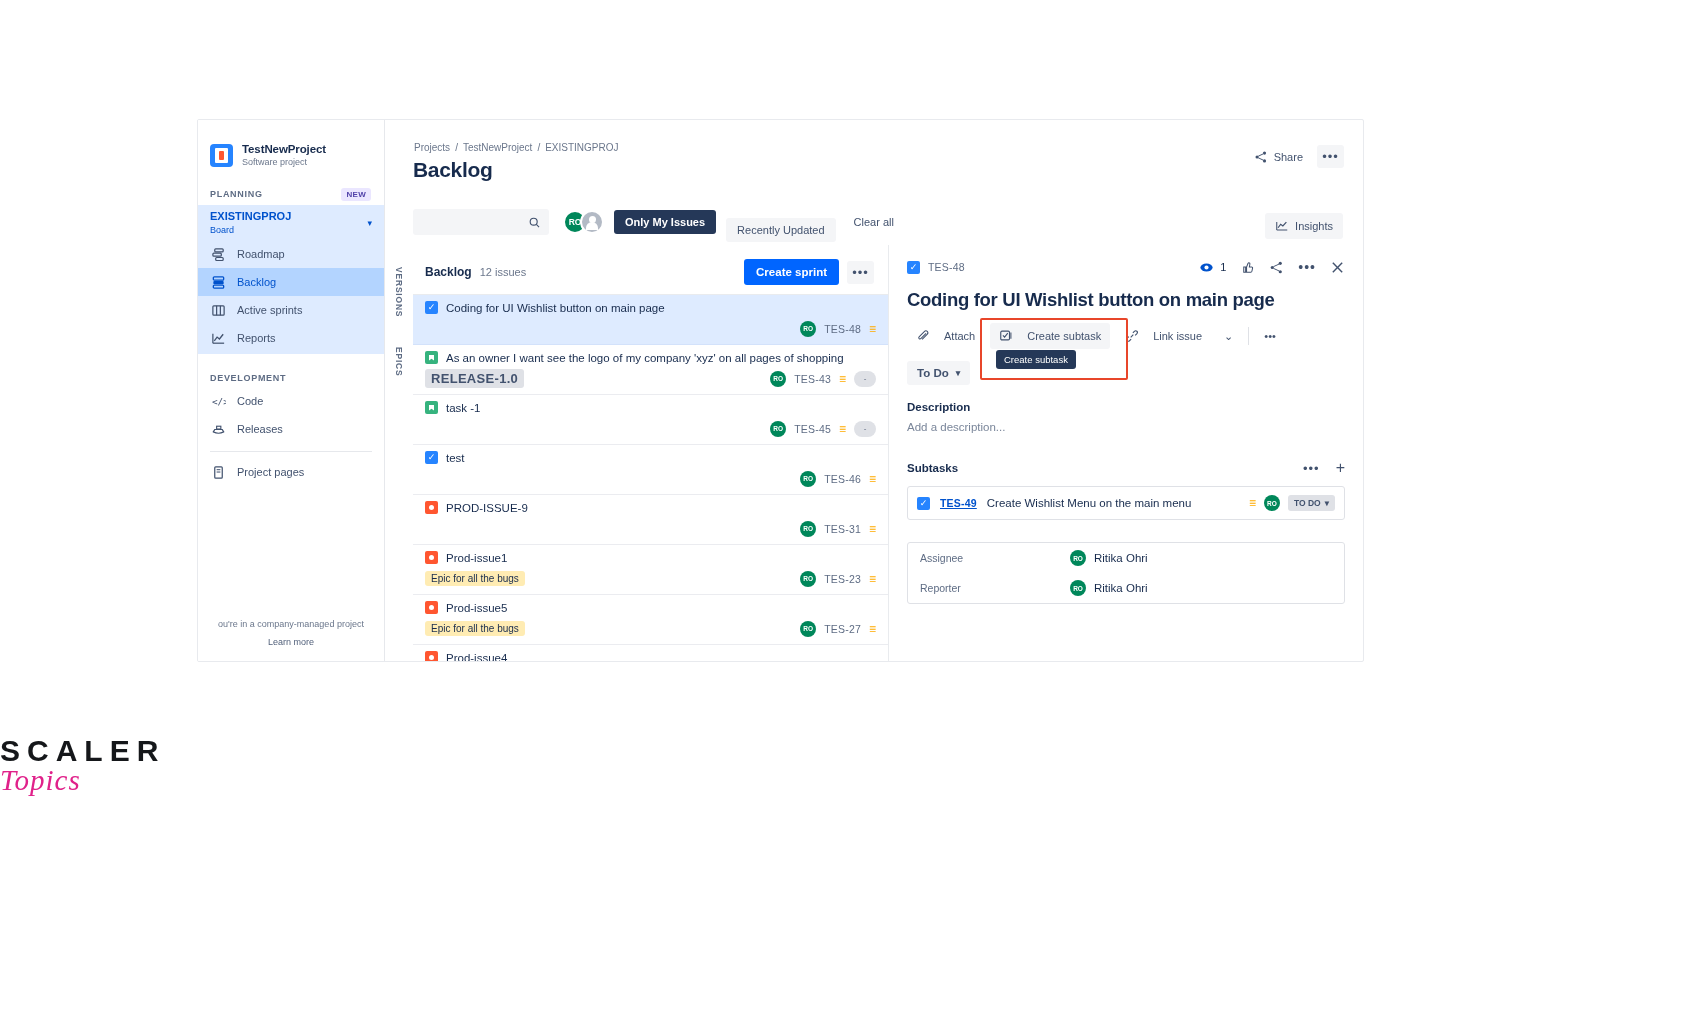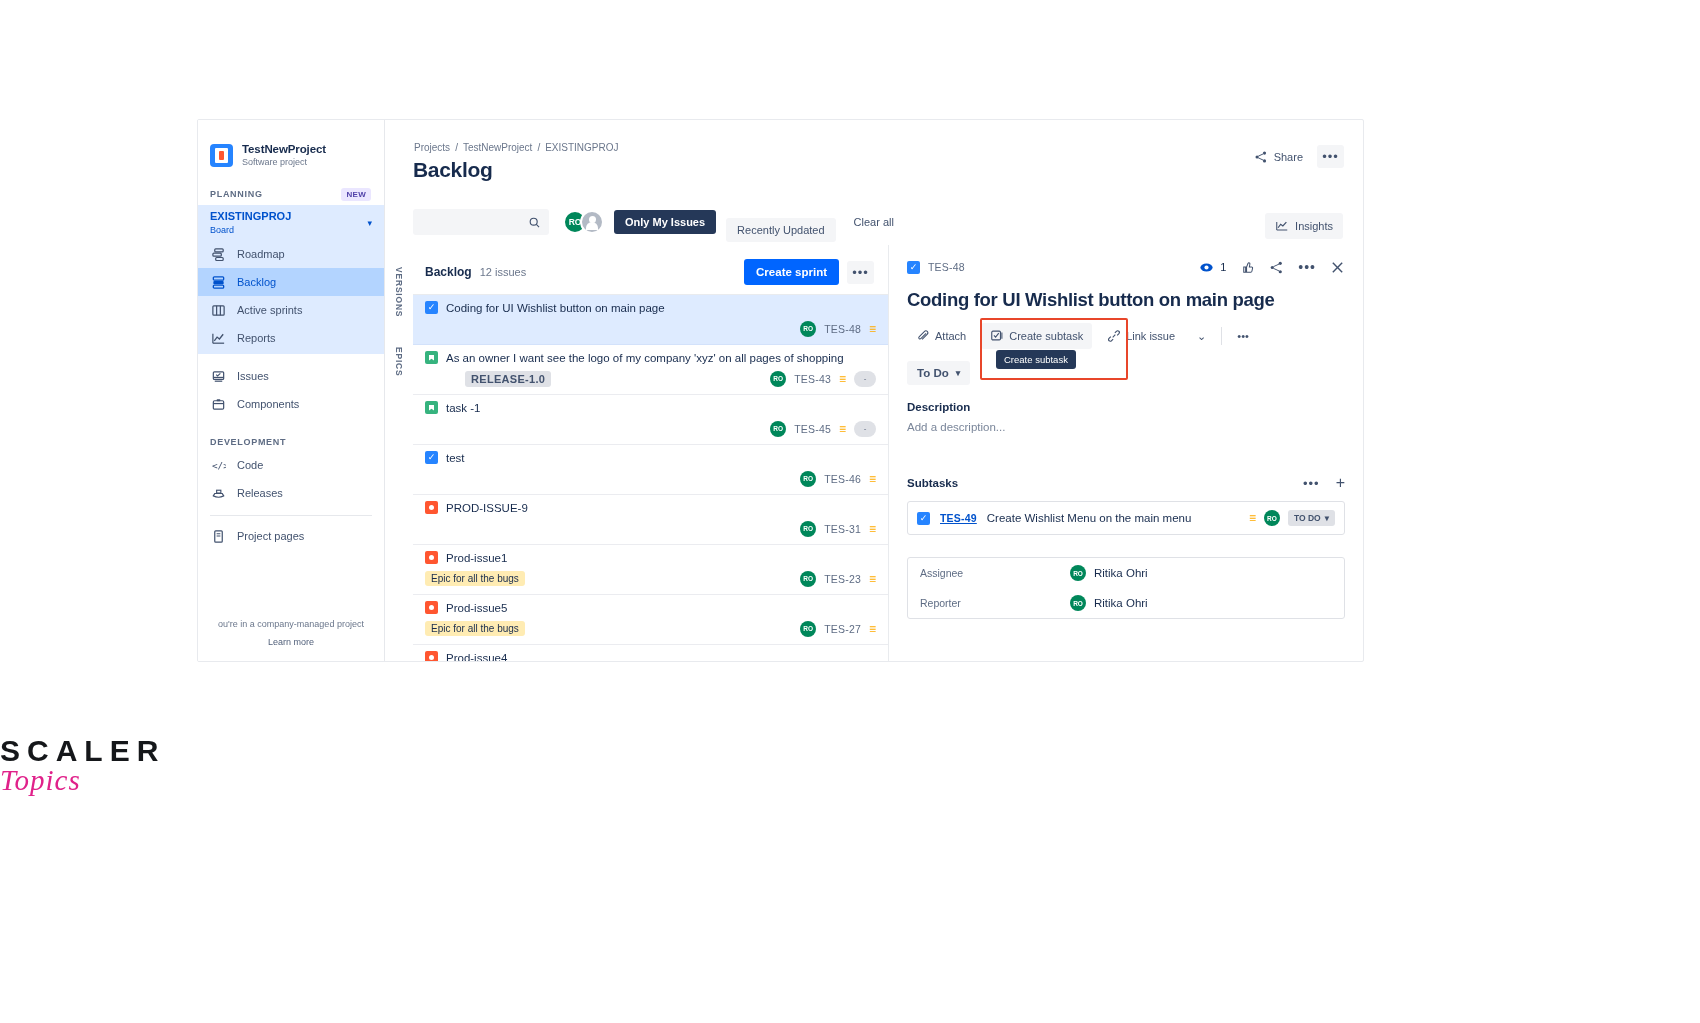--- a/index.html
+++ b/index.html
@@ -174,21 +174,21 @@
     cursor:pointer;
   }
   .row.sel { background:#deebff; border-bottom-color:#d3e2fb; }
   .row-top { display:flex; align-items:center; gap:8px; }
   .row-title { font-size:11.5px; color:#172b4d; white-space:nowrap; }
   .row-bot { display:flex; align-items:center; gap:7px; margin-top:5px; height:19px; }
   .row-right { margin-left:auto; display:flex; align-items:center; gap:8px; }
   .key { font-size:10.5px; color:#5e6c84; letter-spacing:.2px; }
   .av-sm { width:16px; height:16px; border-radius:50%; background:#00875a; color:#fff; font-size:6.5px; font-weight:bold; display:flex; align-items:center; justify-content:center; }
   .prio { color:#ffab00; font-size:12px; line-height:1; letter-spacing:0; }
-  .chip-grey { background:#dfe1e6; color:#42526e; font-size:11px; font-weight:bold; border-radius:3px; padding:2px 6px; letter-spacing:.3px;margin-left:40px; }
+  .chip-grey { background:#dfe1e6; color:#42526e; font-size:13px; font-weight:bold; border-radius:3px; padding:2px 6px; letter-spacing:.3px; }
   .chip-yellow { background:#ffecb3; color:#172b4d; font-size:10px; border-radius:3px; padding:2px 6px; }
   .est { width:22px; height:16px; border-radius:9px; background:#dfe1e6; color:#5e6c84; font-size:8px; display:flex; align-items:center; justify-content:center; }
 
   .tic { width:13px; height:13px; border-radius:2px; display:flex; align-items:center; justify-content:center; font-size:9px; color:#fff; flex:0 0 13px;}
   .tic.story { background:#36b37e; }
   .tic.task  { background:#2684ff; }
   .tic.bug   { background:#ff5630; }
   .tic.sub   { background:#2684ff; }
   .tic.story:after { content:""; width:5px; height:6px; background:#fff; clip-path:polygon(0 0,100% 0,100% 100%,50% 72%,0 100%); }
   .tic.bug:after { content:""; width:5px; height:5px; border-radius:50%; background:#fff; }
@@ -197,21 +197,21 @@
   
   .detail { flex:1; border-left:1px solid #e9ebee; padding:14px 18px 0 18px; position:relative; min-width:0; }
   .d-head { display:flex; align-items:center; }
   .d-key { font-size:10.5px; color:#5e6c84; margin-left:8px; letter-spacing:.2px;}
   .d-head-right { margin-left:auto; display:flex; align-items:center; gap:14px; color:#42526e; }
   .watch { display:flex; align-items:center; gap:6px; font-size:11px; color:#172b4d; }
   .d-title { font-size:18.5px; font-weight:bold; color:#172b4d; margin-top:14px; letter-spacing:-.3px; }
 
   .actions { display:flex; align-items:center; gap:6px; margin-top:12px; position:relative; }
   .act {
-    display:flex; align-items:center; gap:5px;
+    display:flex; align-items:center; gap:14px;
     font-size:11px; color:#42526e; padding:6px 9px;
     border-radius:3px; cursor:pointer;
   }
   .act.hl { background:#f4f5f7; }
   .act.sm { padding:6px 7px; }
   .divv { width:1px; height:18px; background:#dfe1e6; margin:0 2px; }
   .highlight-box {
     position:absolute;
     left:73px; top:-5px; width:148px; height:62px;
     border:2.5px solid #e8462a; border-radius:2px;
@@ -224,21 +224,21 @@
   }
 
   .status-sel {
     margin-top:12px; display:inline-flex; align-items:center; gap:7px;
     background:#f4f5f7; color:#42526e; font-size:11.5px; font-weight:bold;
     padding:6px 10px; border-radius:3px; cursor:pointer;
   }
   .sec-h { font-size:11.5px; font-weight:bold; color:#172b4d; margin-top:16px; }
   .muted { font-size:11.5px; color:#7a869a; margin-top:8px; }
 
-  .subtask-hdr { display:flex; align-items:center; margin-top:41px; }
+  .subtask-hdr { display:flex; align-items:center; margin-top:26px; }
   .subtask-hdr .sec-h { margin-top:0; }
   .st-acts { margin-left:auto; display:flex; align-items:center; gap:16px; color:#42526e; font-size:13px; }
 
   .st-row {
     margin-top:9px; border:1px solid #dfe1e6; border-radius:3px;
     display:flex; align-items:center; gap:10px;
     padding:8px 9px; background:#fff; cursor:pointer;
   }
   .st-key { font-size:10.5px; color:#0052cc; font-weight:bold; letter-spacing:.2px;text-decoration:underline; }
   .st-title { font-size:11.5px; color:#172b4d; }
@@ -312,39 +312,20 @@
       <div class="nav-item">
         <svg width="15" height="15" viewBox="0 0 16 16">
             <polyline points="2,13 2,3" stroke="#42526e" stroke-width="1.3" fill="none"></polyline>
             <polyline points="2,13 14,13" stroke="#42526e" stroke-width="1.3" fill="none"></polyline>
             <polyline points="3.5,10.5 6.5,6.5 9,8.5 13,3.5" stroke="#42526e" stroke-width="1.4" fill="none"></polyline>
           </svg>
         <span>Reports</span>
       </div>
     </div>
 
-    <div class="nav-plain" style="margin-top:8px;">
-      <div class="nav-item">
-        <svg width="15" height="15" viewBox="0 0 16 16">
-            <rect x="2.5" y="3" width="11" height="8" rx="1" fill="none" stroke="#42526e" stroke-width="1.3"></rect>
-            <line x1="2.5" y1="9" x2="13.5" y2="9" stroke="#42526e" stroke-width="1.3"></line>
-            <path d="M5.5 6 L7 7.4 L10 4.6" stroke="#42526e" stroke-width="1.2" fill="none"></path>
-            <line x1="4" y1="13" x2="12" y2="13" stroke="#42526e" stroke-width="1.3"></line>
-          </svg>
-        <span>Issues</span>
-      </div>
-      <div class="nav-item">
-        <svg width="15" height="15" viewBox="0 0 16 16">
-            <rect x="2.5" y="4" width="11" height="9" rx="1.3" fill="none" stroke="#42526e" stroke-width="1.3"></rect>
-            <line x1="2.5" y1="7" x2="13.5" y2="7" stroke="#42526e" stroke-width="1.3"></line>
-            <rect x="6" y="2.5" width="4" height="2" rx=".7" fill="#42526e"></rect>
-          </svg>
-        <span>Components</span>
-      </div>
-    </div>
 
     <div class="sec-label">
       <span>DEVELOPMENT</span>
     </div>
 
     <div class="nav-plain">
       <div class="nav-item">
         <svg width="15" height="15" viewBox="0 0 16 16">
             <text x="1" y="11.5" font-size="10" fill="#42526e" font-family="monospace">&lt;/&gt;</text>
           </svg>

